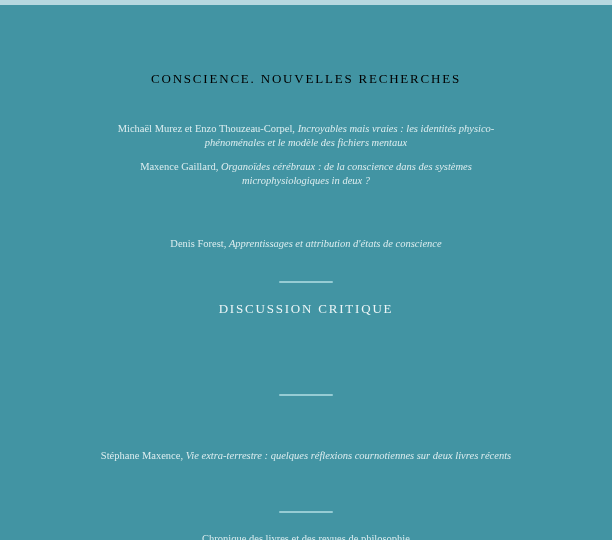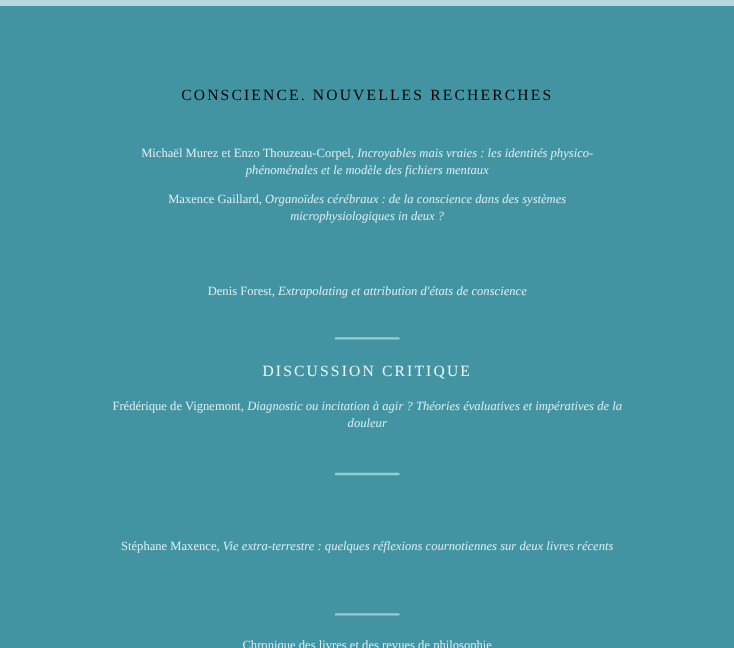--- a/index.html
+++ b/index.html
@@ -62,33 +62,28 @@
 
   <div class="row entry" style="top:160px">
     <span class="inner" style="max-width:405px">
       <span class="author">Maxence Gaillard, </span><span class="title">Organoïdes cérébraux : de la conscience dans des systèmes microphysiologiques in deux ?</span>
     </span>
   </div>
 
 
   <div class="row entry" style="top:237px">
     <span class="inner">
-      <span class="author">Denis Forest, </span><span class="title">Extrapolating et attribution d'états de conscience</span>
+      <span class="author">Denis Forest, </span><span class="title">Apprentissages et attribution d'états de conscience</span>
     </span>
   </div>
 
   <div class="divider" style="top: 281px; background: rgb(165, 214, 221);"></div>
 
   <div class="row heading" style="top: 301px; color: rgb(236, 246, 247);">DISCUSSION CRITIQUE</div>
 
-  <div class="row entry" style="top:333px">
-    <span class="inner" style="max-width:445px">
-      <span class="author">Frédérique de Vignemont, </span><span class="title">Diagnostic ou incitation à agir ? Théories évaluatives et impératives de la douleur</span>
-    </span>
-  </div>
 
   <div class="divider" style="top: 394px; background: rgb(165, 214, 221);"></div>
 
 
   <div class="row entry" style="top:449px">
     <span class="inner" style="max-width:420px">
       <span class="author">Stéphane Maxence, </span><span class="title">Vie extra-terrestre : quelques réflexions cournotiennes sur deux livres récents</span>
     </span>
   </div>
 

